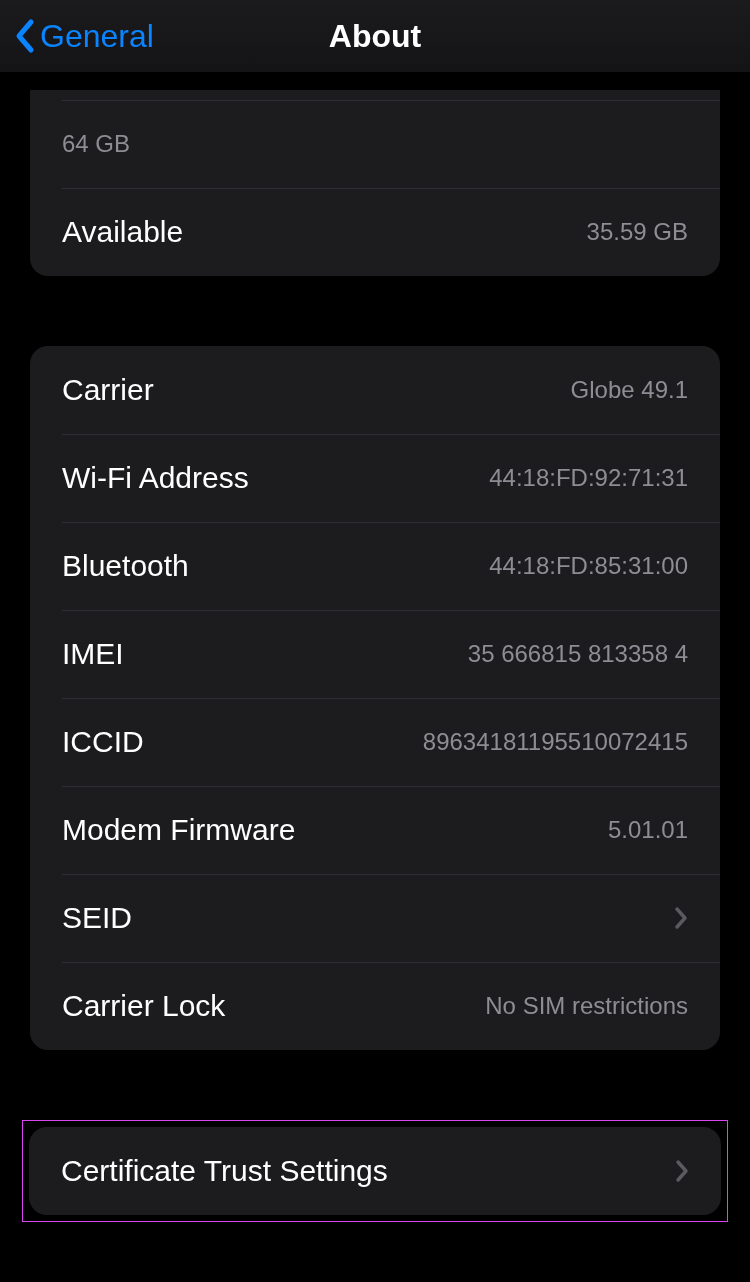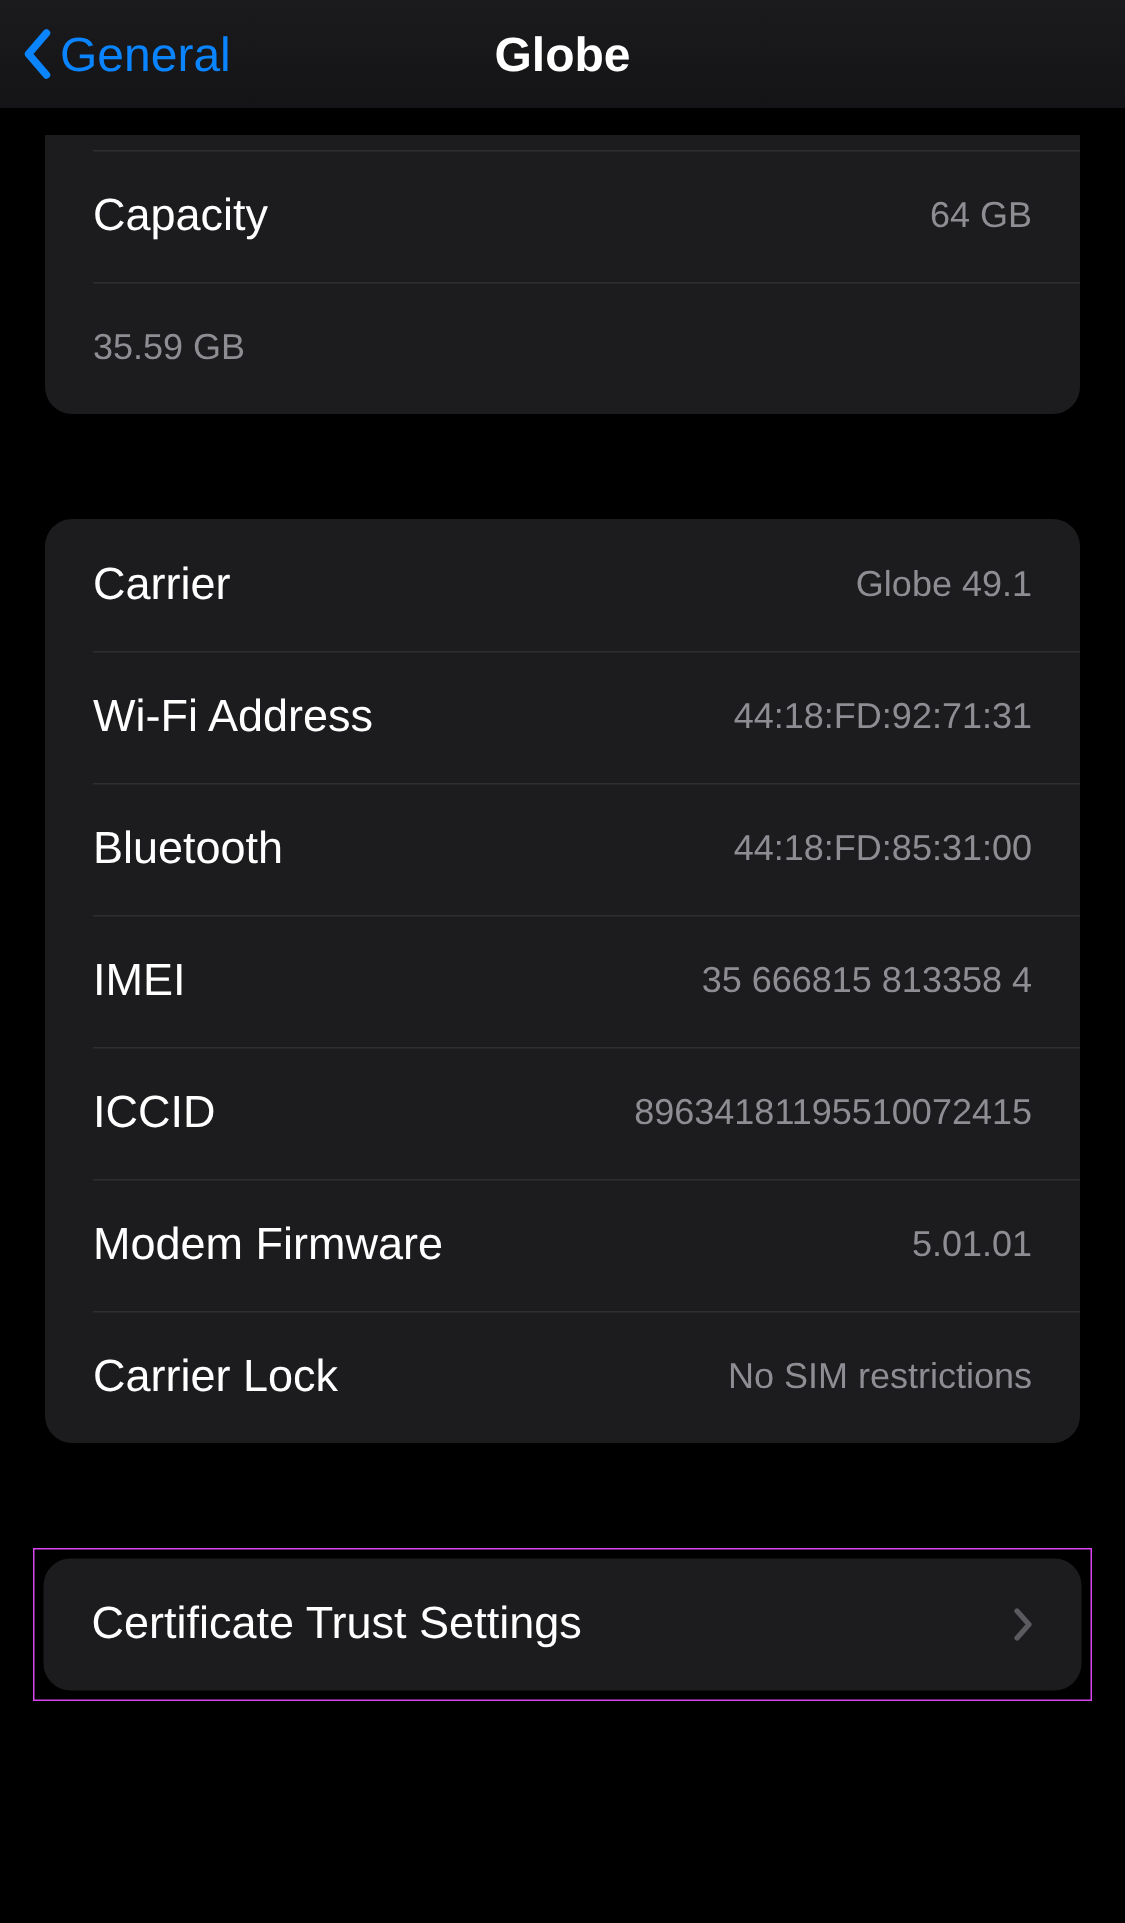--- a/index.html
+++ b/index.html
@@ -103,34 +103,34 @@
 
 <div class="navbar">
   <div class="back-group">
     <span class="back-chevron">
       <svg width="22" height="36" viewBox="0 0 22 36" fill="none">
         <polyline points="17,4 5,18 17,32" stroke="#0a84ff" stroke-width="5" stroke-linecap="round" stroke-linejoin="round" fill="none"></polyline>
       </svg>
     </span>
     <span>General</span>
   </div>
-  <div class="nav-title">Globe</div>
+  <div class="nav-title">About</div>
 </div>
 
 <div class="content">
 
   <div class="spacer-small"></div>
 
   <div class="group group-top-cut">
     <div class="row" style="min-height:10px;"></div>
     <div class="row">
-      <span class="label">Capacity</span>
       <span class="value">64 GB</span>
     </div>
     <div class="row">
+      <span class="label">Available</span>
       <span class="value">35.59 GB</span>
     </div>
   </div>
 
   <div class="spacer"></div>
 
   <div class="group">
     <div class="row">
       <span class="label">Carrier</span>
       <span class="value">Globe 49.1</span>
@@ -149,20 +149,31 @@
     </div>
     <div class="row">
       <span class="label">ICCID</span>
       <span class="value">89634181195510072415</span>
     </div>
     <div class="row">
       <span class="label">Modem Firmware</span>
       <span class="value">5.01.01</span>
     </div>
     <div class="row">
+      <span class="label">SEID</span>
+      <span class="row-trailing">
+        <span class="value"></span>
+        <span class="chev">
+          <svg width="14" height="24" viewBox="0 0 14 24" fill="none">
+            <polyline points="3,3 11,12 3,21" stroke="#5a5a5f" stroke-width="3.5" stroke-linecap="round" stroke-linejoin="round" fill="none"></polyline>
+          </svg>
+        </span>
+      </span>
+    </div>
+    <div class="row">
       <span class="label">Carrier Lock</span>
       <span class="value">No SIM restrictions</span>
     </div>
   </div>
 
   <div class="highlight-wrap">
     <div class="group">
       <div class="row">
         <span class="label">Certificate Trust Settings</span>
         <span class="row-trailing">

